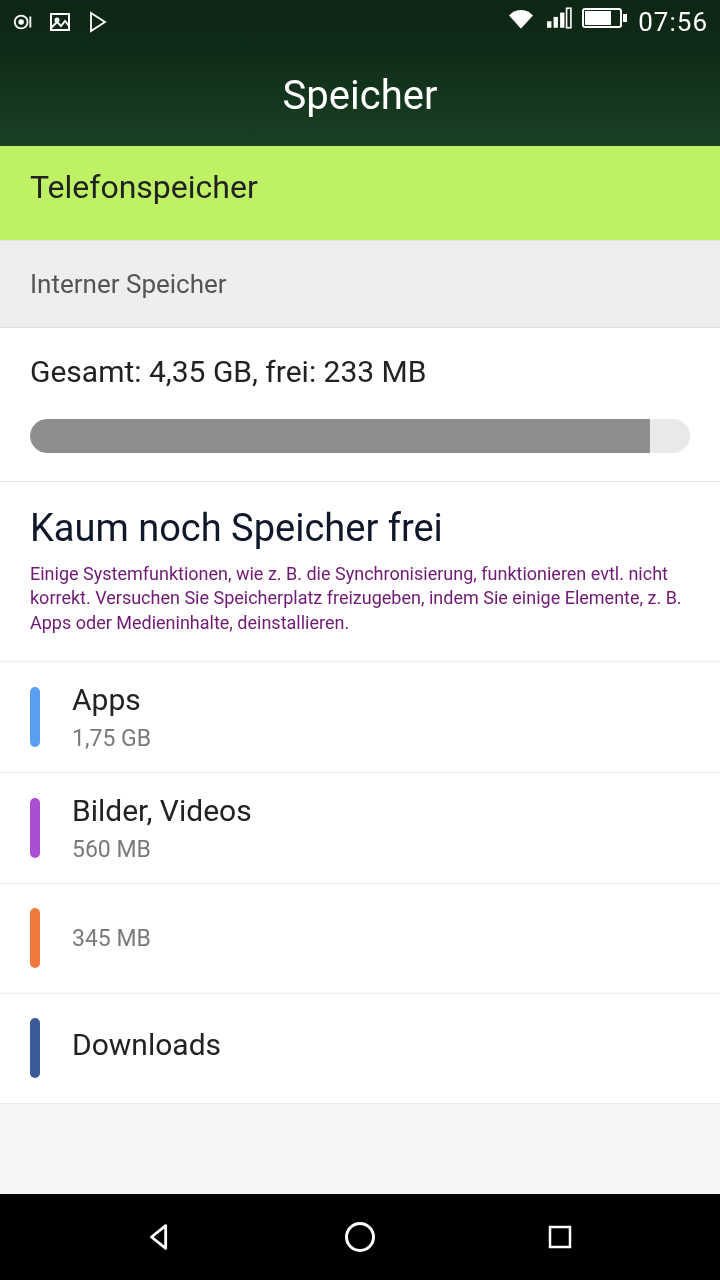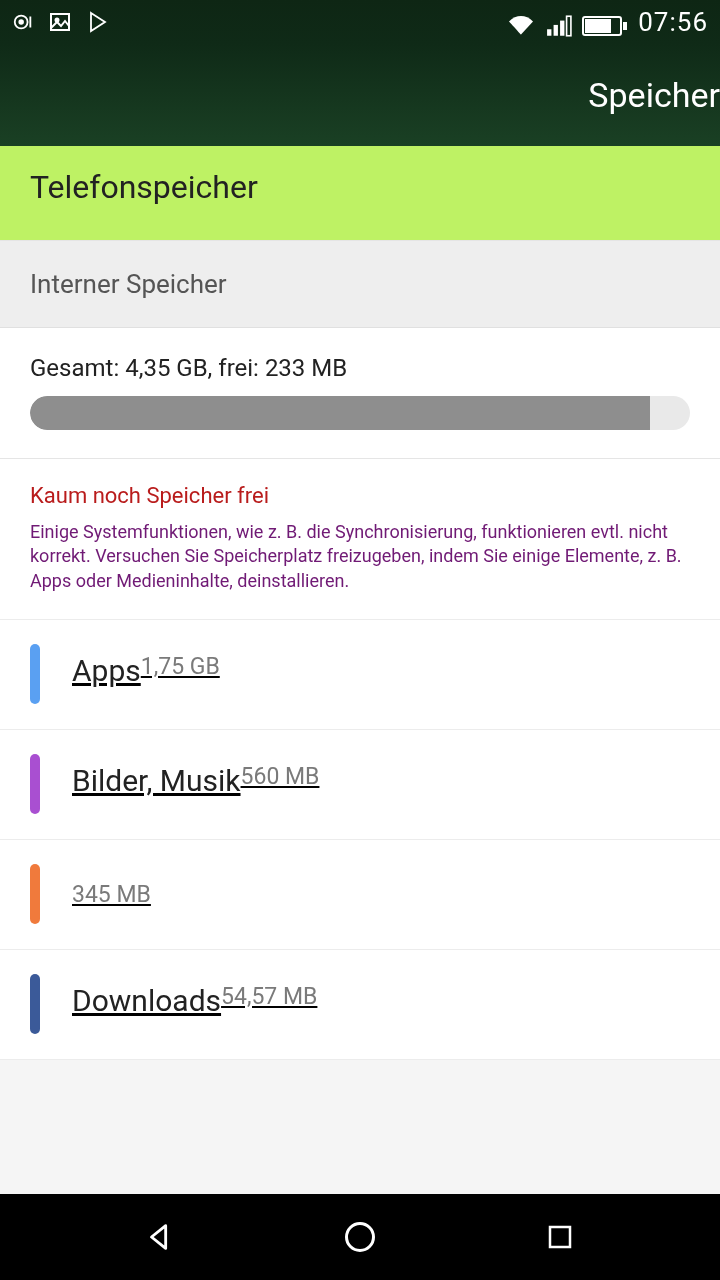--- a/index.html
+++ b/index.html
@@ -7,32 +7,32 @@
   
   .status-bar {
     height: 44px;
     background: linear-gradient(to bottom, #0e2614, #0f2a17);
     display: flex;
     align-items: center;
     padding: 0 12px;
     color: #fff;
   }
   .status-left { display: flex; align-items: center; gap: 14px; }
-  .status-right { margin-left: auto; display: flex; align-items: flex-end; gap: 10px; }
+  .status-right { margin-left: auto; display: flex; align-items: flex-start; gap: 10px; }
   .status-time { font-size: 26px; font-weight: 400; letter-spacing: 1px; }
   .status-icon { display: inline-flex; }
   
   .header {
     height: 102px;
     background: linear-gradient(to bottom, #0f2a17, #1a4024);
     display: flex;
     align-items: center;
-    justify-content: flex-end;
+    justify-content: center;
     color: #fff;
-    font-size: 34px;
+    font-size: 40px;
     font-weight: 400;
   }
   
   .content { background: #f5f5f5; height: calc(1280px - 44px - 102px - 86px); overflow-y: auto; }
   
   .section-card {
     background: #bef264;
     padding: 22px 30px 26px;
     border-bottom: 1px solid #e5e5e5;
   }
@@ -41,54 +41,54 @@
   
   .subheader {
     background: #eeeeee;
     padding: 28px 30px;
     font-size: 26px;
     color: #555;
     border-bottom: 1px solid #e0e0e0;
   }
   
   .usage-card { background: #fff; padding: 26px 30px 28px; border-bottom: 1px solid #e5e5e5; }
-  .usage-text { font-size: 24px; color: #222; margin-bottom: 14px; font-weight: 400; }
+  .usage-text { font-size: 30px; color: #222; margin-bottom: 30px; font-weight: 400; }
   .progress-bar {
     height: 34px;
     background: #e9e9e9;
     border-radius: 17px;
     overflow: hidden;
     position: relative;
   }
   .progress-fill {
     height: 100%;
     background: #8e8e8e;
     border-radius: 17px 0 0 17px;
   }
   
   .warning-card { background: #fff; padding: 24px 30px 26px; border-bottom: 1px solid #ececec; }
-  .warning-title { font-size: 22px; color: #b91c1c; margin-bottom: 12px; font-weight: 400; }
+  .warning-title { font-size: 38px; color: #0f172a; margin-bottom: 12px; font-weight: 400; }
   .warning-text { font-size: 18px; color: #701a75; line-height: 1.35; }
   
   .cat-row {
     background: #fff;
     display: flex;
     align-items: center;
     padding: 20px 30px;
     border-bottom: 1px solid #ececec;
     min-height: 110px;
   }
   .cat-bar {
     width: 10px;
     height: 60px;
     border-radius: 5px;
     margin-right: 32px;
     flex-shrink: 0;
   }
-  .cat-text { display: flex; flex-direction: row; text-decoration: underline; }
+  .cat-text { display: flex; flex-direction: column; }
   .cat-label { font-size: 30px; color: #222; margin-bottom: 8px; font-weight: 400; }
   .cat-size { font-size: 23px; color: #7a7a7a; }
   
   .nav-bar {
     height: 86px;
     background: #000;
     display: flex;
     align-items: center;
     justify-content: space-around;
     padding: 0 60px;
@@ -173,35 +173,34 @@
       <div class="cat-row">
         <div class="cat-bar" style="background: rgb(90, 160, 242);"></div>
         <div class="cat-text">
           <div class="cat-label">Apps</div>
           <div class="cat-size">1,75 GB</div>
         </div>
       </div>
       <div class="cat-row">
         <div class="cat-bar" style="background: rgb(169, 79, 209);"></div>
         <div class="cat-text">
-          <div class="cat-label">Bilder, Musik</div>
+          <div class="cat-label">Bilder, Videos</div>
           <div class="cat-size">560 MB</div>
         </div>
       </div>
       <div class="cat-row">
         <div class="cat-bar" style="background: rgb(240, 122, 60);"></div>
         <div class="cat-text">
           <div class="cat-size">345 MB</div>
         </div>
       </div>
       <div class="cat-row">
         <div class="cat-bar" style="background: rgb(59, 90, 153);"></div>
         <div class="cat-text">
           <div class="cat-label">Downloads</div>
-          <div class="cat-size">54,57 MB</div>
         </div>
       </div>
     </div>
 
 </div>
 
 <div class="nav-bar">
   <div class="nav-btn">
     <svg width="34" height="34" viewBox="0 0 24 24" fill="none" stroke="#fff" stroke-width="2">
         <path d="M16 4 L6 12 L16 20 Z" stroke-linejoin="round"></path>

